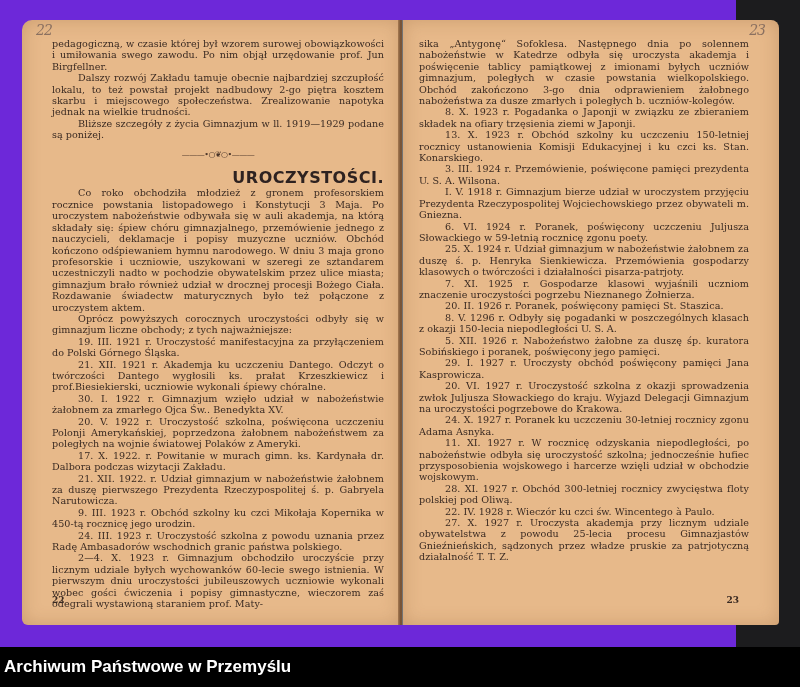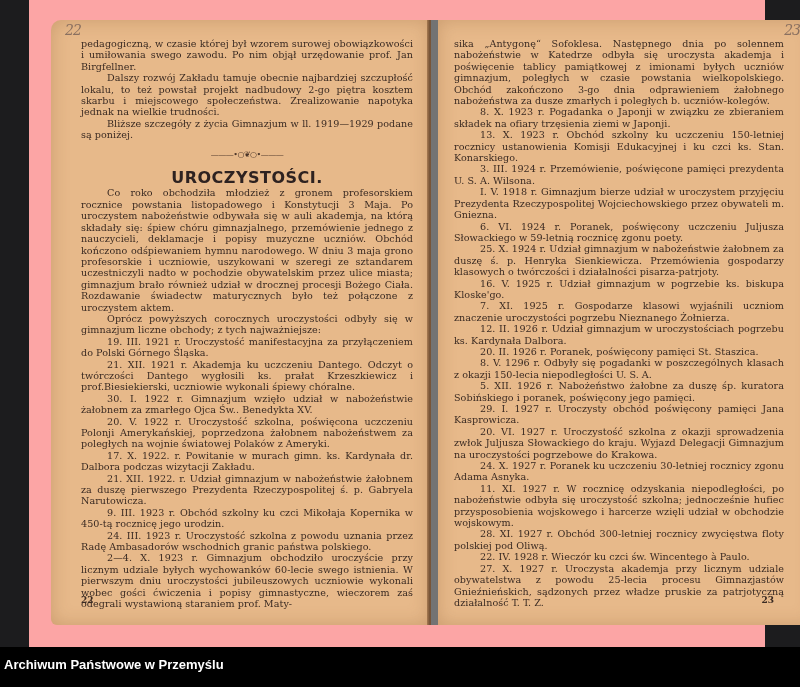--- a/index.html
+++ b/index.html
@@ -3,38 +3,37 @@
   <meta charset="utf-8">
   <style>
     html, body { margin: 0; padding: 0; }
     body {
       width: 800px; height: 687px; position: relative; overflow: hidden;
       background: #1c1c1e;
       font-family: "DejaVu Serif", serif;
     }
     .scan-area {
       position: absolute; left: 0; top: 0; width: 736px; height: 647px;
-      background: #fca5a5;
-      margin-left: 29px;
+      background: #6d28d9;
     }
     .page {
       position: absolute; top: 20px; height: 605px;
       background: #e7b98a;
       box-shadow: inset 0 0 18px rgba(120,70,30,0.25);
       color: #3a2a22;
     }
     .page.left {
       left: 22px; width: 378px;
       border-radius: 10px 0 0 6px;
       border-right: 1px solid #b98c62;
     }
     .page.right {
       left: 402px; width: 376px;
       border-radius: 0 8px 4px 0;
-      border-left: 7px solid #737373;
+      border-left: 1px solid #737373;
     }
     .gutter {
       position: absolute; left: 398px; top: 20px; width: 6px; height: 605px;
       background: linear-gradient(90deg, #a87b52, #6e4d33 50%, #a87b52);
     }
     .handnum {
       position: absolute; top: 2px;
       font-family: "DejaVu Serif", serif; font-style: italic;
       font-size: 14px; color: #8a7060; letter-spacing: -1px;
     }
@@ -48,49 +47,49 @@
     }
     .page.left .text { left: 30px; width: 332px; }
     .page.right .text { left: 16px; width: 330px; }
     .text p { margin: 0; text-indent: 26px; }
     .text p.noindent { text-indent: 0; }
     .ornament {
       text-align: center; margin: 8px 0 12px 0;
       font-size: 8px; color: #4a3428; letter-spacing: -0.5px;
     }
     .section-title {
-      text-align: center; margin: 0 0 4px 0;
+      text-align: right; margin: 0 0 4px 0;
       font-family: "DejaVu Sans", sans-serif; font-weight: bold;
       font-size: 16px; letter-spacing: 0.5px; color: #2e2220;
     }
     .page-number {
       position: absolute; bottom: 20px;
       font-size: 9px; font-weight: bold; color: #3a2a22;
     }
     .page.left .page-number { left: 30px; }
     .page.right .page-number { right: 40px; }
     .footer-bar {
       position: absolute; left: 0; top: 647px; width: 800px; height: 40px;
       background: #000;
     }
     .footer-title {
       position: absolute; left: 4px; top: 10px;
       font-family: "Liberation Sans", sans-serif; font-weight: bold;
-      font-size: 13px; color: #ffffff;
+      font-size: 17px; color: #ffffff;
     }
   </style>
 </head>
 <body>
 
 <div class="scan-area">
 
   <div class="page left">
     <div class="handnum">22</div>
     <div class="text">
-      <p class="noindent">pedagogiczną, w czasie której był wzorem surowej obowiązkowości i umiłowania swego zawodu. Po nim objął urzędowanie prof. Jan Birgfellner.</p>
+      <p class="noindent">pedagogiczną, w czasie której był wzorem surowej obowiązkowości i umiłowania swego zawodu. Po nim objął urzędowanie prof. Jun Birgfellner.</p>
       <p>Dalszy rozwój Zakładu tamuje obecnie najbardziej szczupłość lokalu, to też powstał projekt nadbudowy 2-go piętra kosztem skarbu i miejscowego społeczeństwa. Zrealizowanie napotyka jednak na wielkie trudności.</p>
       <p>Bliższe szczegóły z życia Gimnazjum w ll. 1919—1929 podane są poniżej.</p>
       <div class="ornament">———•○❦○•———</div>
       <div class="section-title">UROCZYSTOŚCI.</div>
       <p>Co roko obchodziła młodzież z gronem profesorskiem rocznice powstania listopadowego i Konstytucji 3 Maja. Po uroczystem nabożeństwie odbywała się w auli akademja, na którą składały się: śpiew chóru gimnazjalnego, przemówienie jednego z nauczycieli, deklamacje i popisy muzyczne uczniów. Obchód kończono odśpiewaniem hymnu narodowego. W dniu 3 maja grono profesorskie i uczniowie, uszykowani w szeregi ze sztandarem uczestniczyli nadto w pochodzie obywatelskim przez ulice miasta; gimnazjum brało również udział w drocznej procesji Bożego Ciała. Rozdawanie świadectw maturycznych było też połączone z uroczystem aktem.</p>
       <p>Oprócz powyższych corocznych uroczystości odbyły się w gimnazjum liczne obchody; z tych najważniejsze:</p>
       <p>19. III. 1921 r. Uroczystość manifestacyjna za przyłączeniem do Polski Górnego Śląska.</p>
       <p>21. XII. 1921 r. Akademja ku uczczeniu Dantego. Odczyt o twórczości Dantego wygłosili ks. prałat Krzeszkiewicz i prof.Biesiekierski, uczniowie wykonali śpiewy chóralne.</p>
       <p>30. I. 1922 r. Gimnazjum wzięło udział w nabożeństwie żałobnem za zmarłego Ojca Św.. Benedykta XV.</p>
       <p>20. V. 1922 r. Uroczystość szkolna, poświęcona uczczeniu Polonji Amerykańskiej, poprzedzona żałobnem nabożeństwem za poległych na wojnie światowej Polaków z Ameryki.</p>
@@ -108,23 +107,21 @@
   <div class="page right">
     <div class="handnum">23</div>
     <div class="text">
       <p class="noindent">sika „Antygonę“ Sofoklesa. Następnego dnia po solennem nabożeństwie w Katedrze odbyła się uroczysta akademja i poświęcenie tablicy pamiątkowej z imionami byłych uczniów gimnazjum, poległych w czasie powstania wielkopolskiego. Obchód zakończono 3-go dnia odprawieniem żałobnego nabożeństwa za dusze zmarłych i poległych b. uczniów-kolegów.</p>
       <p>8. X. 1923 r. Pogadanka o Japonji w związku ze zbieraniem składek na ofiary trzęsienia ziemi w Japonji.</p>
       <p>13. X. 1923 r. Obchód szkolny ku uczczeniu 150-letniej rocznicy ustanowienia Komisji Edukacyjnej i ku czci ks. Stan. Konarskiego.</p>
       <p>3. III. 1924 r. Przemówienie, poświęcone pamięci prezydenta U. S. A. Wilsona.</p>
       <p>I. V. 1918 r. Gimnazjum bierze udział w uroczystem przyjęciu Prezydenta Rzeczypospolitej Wojciechowskiego przez obywateli m. Gniezna.</p>
       <p>6. VI. 1924 r. Poranek, poświęcony uczczeniu Juljusza Słowackiego w 59-letnią rocznicę zgonu poety.</p>
       <p>25. X. 1924 r. Udział gimnazjum w nabożeństwie żałobnem za duszę ś. p. Henryka Sienkiewicza. Przemówienia gospodarzy klasowych o twórczości i działalności pisarza-patrjoty.</p>
-      <p>16. V. 1925 r. Udział gimnazjum w pogrzebie ks. biskupa Kloske'go.</p>
       <p>7. XI. 1925 r. Gospodarze klasowi wyjaśnili uczniom znaczenie uroczystości pogrzebu Nieznanego Żołnierza.</p>
-      <p>12. II. 1926 r. Udział gimnazjum w uroczystościach pogrzebu ks. Kardynała Dalbora.</p>
       <p>20. II. 1926 r. Poranek, poświęcony pamięci St. Staszica.</p>
       <p>8. V. 1296 r. Odbyły się pogadanki w poszczególnych klasach z okazji 150-lecia niepodległości U. S. A.</p>
       <p>5. XII. 1926 r. Nabożeństwo żałobne za duszę śp. kuratora Sobińskiego i poranek, poświęcony jego pamięci.</p>
       <p>29. I. 1927 r. Uroczysty obchód poświęcony pamięci Jana Kasprowicza.</p>
       <p>20. VI. 1927 r. Uroczystość szkolna z okazji sprowadzenia zwłok Juljusza Słowackiego do kraju. Wyjazd Delegacji Gimnazjum na uroczystości pogrzebowe do Krakowa.</p>
       <p>24. X. 1927 r. Poranek ku uczczeniu 30-letniej rocznicy zgonu Adama Asnyka.</p>
       <p>11. XI. 1927 r. W rocznicę odzyskania niepodległości, po nabożeństwie odbyła się uroczystość szkolna; jednocześnie hufiec przysposobienia wojskowego i harcerze wzięli udział w obchodzie wojskowym.</p>
       <p>28. XI. 1927 r. Obchód 300-letniej rocznicy zwycięstwa floty polskiej pod Oliwą.</p>
       <p>22. IV. 1928 r. Wieczór ku czci św. Wincentego à Paulo.</p>
       <p>27. X. 1927 r. Uroczysta akademja przy licznym udziale obywatelstwa z powodu 25-lecia procesu Gimnazjastów Gnieźnieńskich, sądzonych przez władze pruskie za patrjotyczną działalność T. T. Z.</p>

